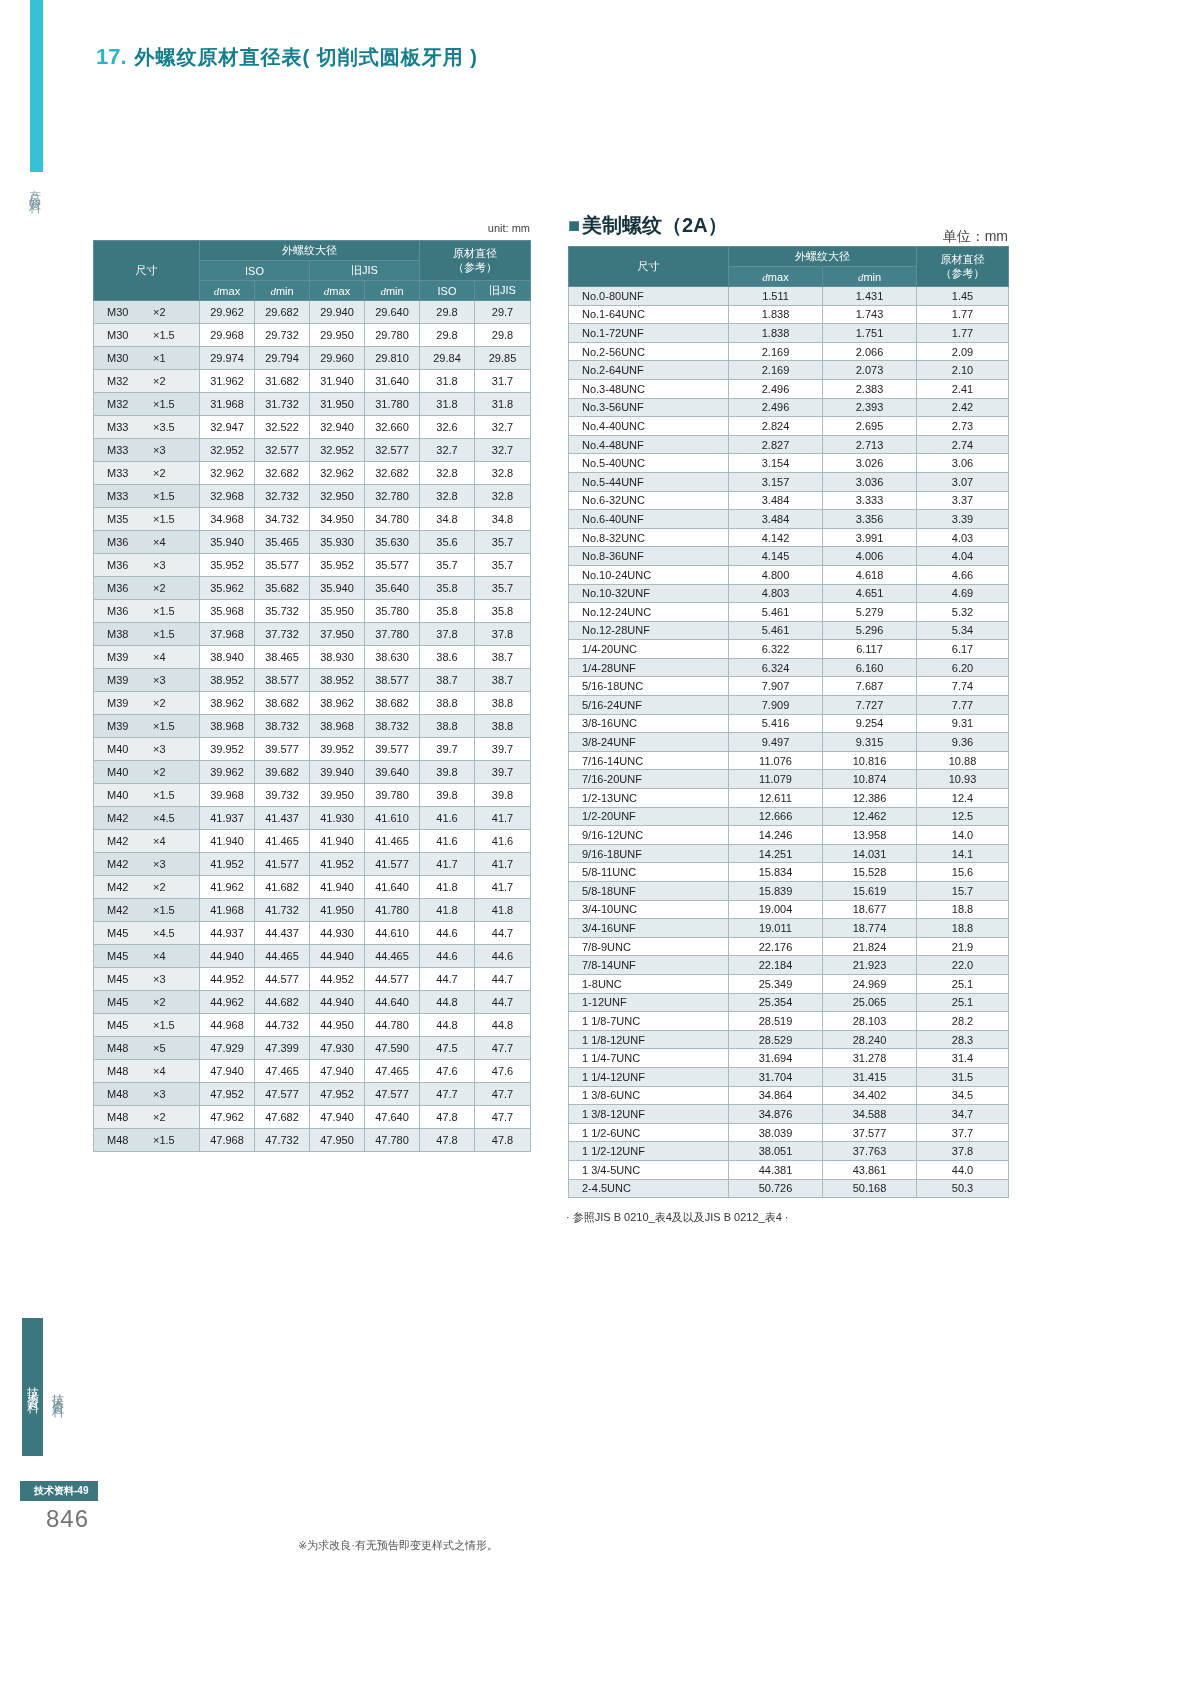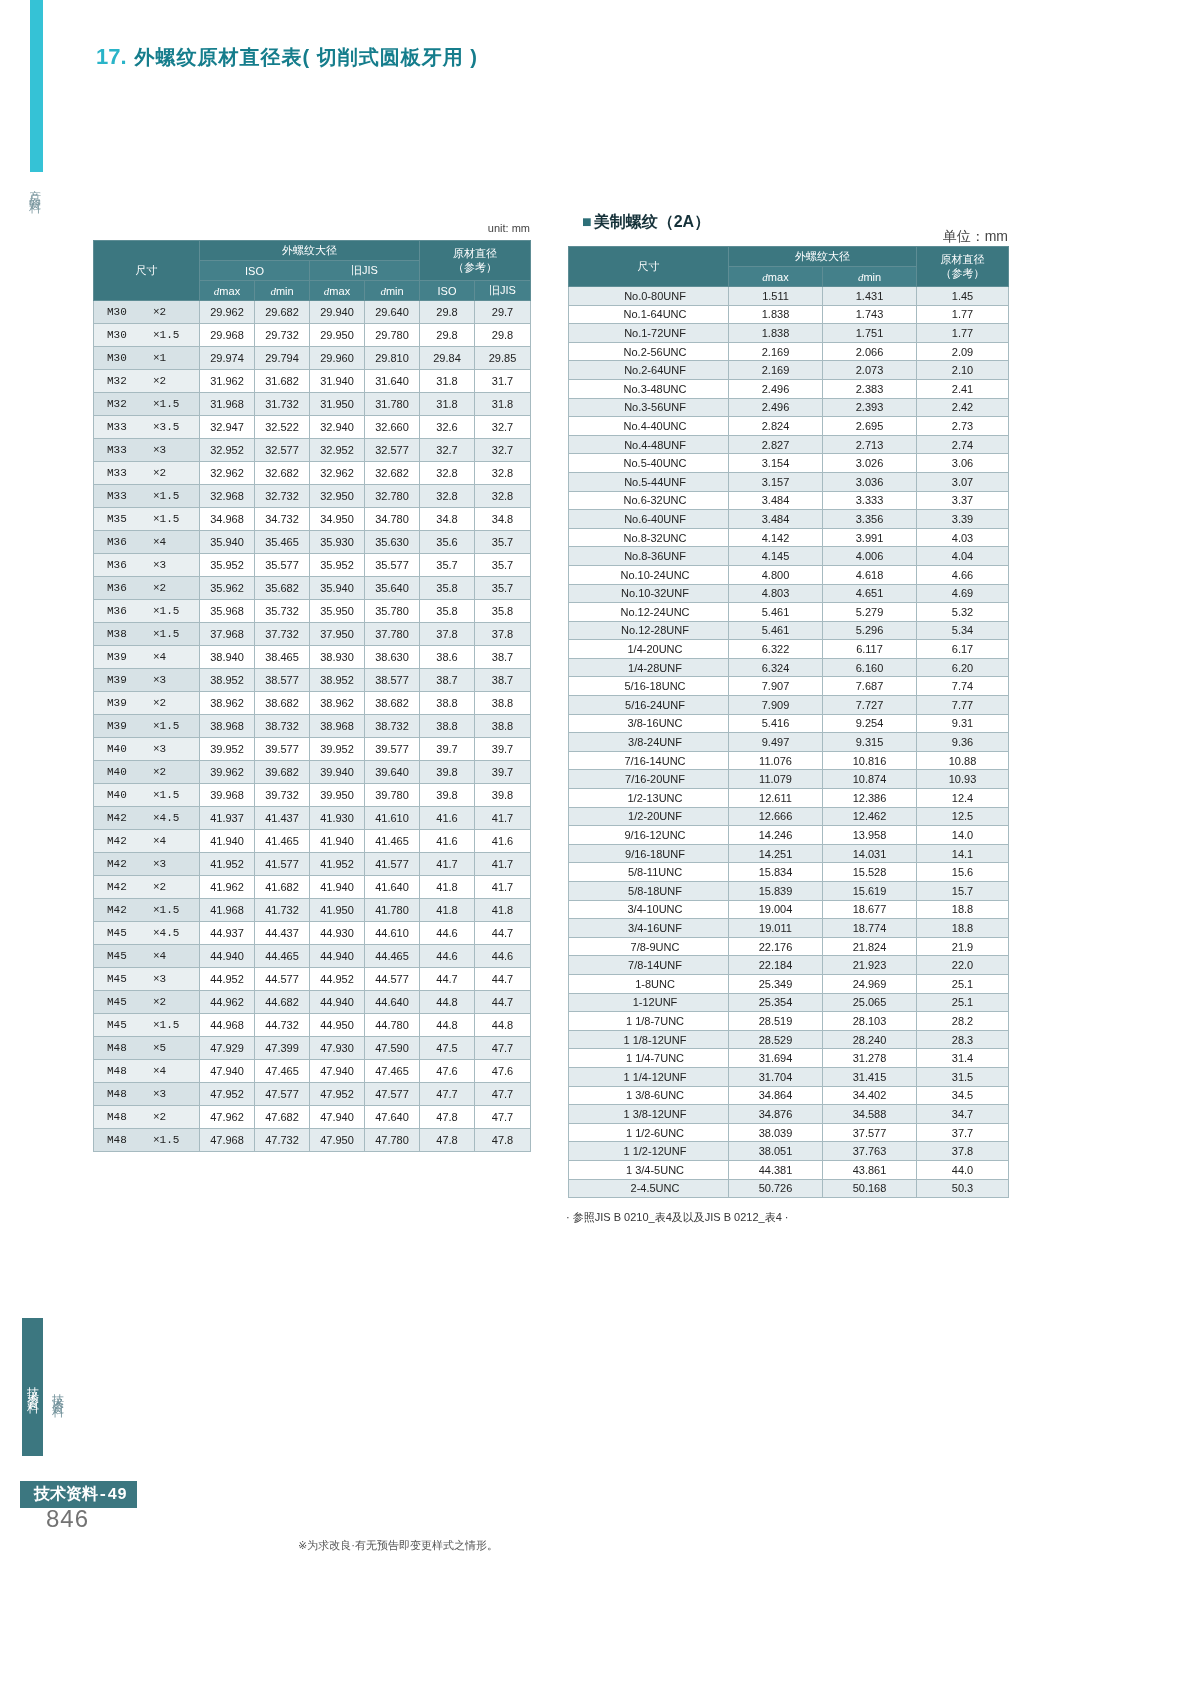--- a/index.html
+++ b/index.html
@@ -16,55 +16,55 @@
   .sidebar-bottom-label { position:absolute; left:49px; top:1384px; color:#73929b; }
 
   
   .title { position:absolute; left:96px; top:44px; font-size:20px; font-weight:bold; }
   .title .no { color:#2ab4c8; margin-right:8px; font-size:22px; }
   .title .txt { color:#157d8c; letter-spacing:1px; }
 
   
   .unit-left { position:absolute; left:93px; top:222px; width:437px; text-align:right; font-size:11px; color:#444; }
   .unit-right { position:absolute; left:568px; top:228px; width:440px; text-align:right; font-size:14px; color:#444; }
-  .unc-heading { position:absolute; left:582px; top:212px; font-size:16px; font-weight:bold; color:#16323a; }
+  .unc-heading { position:absolute; left:568px; top:212px; font-size:20px; font-weight:bold; color:#16323a; }
   .unc-heading .marker { color:#2d6f78; margin-right:2px; }
 
   
   table { border-collapse:collapse; table-layout:fixed; }
   .tbl { position:absolute; font-size:11px; color:#222; }
   .tbl th { background:#3c7780; color:#fff; font-weight:normal; border:1px solid #5e8d95; font-size:11px; }
   .tbl thead tr.sub th { background:#44808a; }
   .tbl td { border:1px solid #a6bac0; text-align:center; }
   .tbl { border:1px solid #6f8b93; }
   .tbl tbody tr:nth-child(odd) { background:#e3ebee; }
   .tbl tbody tr:nth-child(even) { background:#ffffff; }
 
   .metric { left:93px; top:240px; width:437px; }
   .metric thead tr { height:20px; }
   .metric tbody tr { height:23px; }
-  .metric td.size { text-align:left;font-family:Liberation Mono, monospace; }
+  .metric td.size { text-align:left; }
   .metric tbody tr:nth-child(odd) td.size { background:#d7e2e6; }
   .metric tbody tr:nth-child(even) td.size { background:#e9eff1; }
   .size-flex { display:flex; padding-left:13px; }
   .size-flex .nm { width:46px; }
 
   .unc { left:568px; top:246px; width:440px; }
   .unc thead tr { height:20px; }
   .unc tbody tr { height:18.6px; }
-  .unc td.size { text-align:center; padding-left:13px; }
+  .unc td.size { text-align:left; padding-left:13px; }
 
   th.dl::first-letter { font-style:italic; font-family:"Liberation Serif","DejaVu Serif",serif; }
   .raw-h { line-height:1.25; }
 
   .footnote { position:absolute; left:566px; top:1210px; font-size:11px; color:#333; }
 
   
-  .footer-tag { position:absolute; left:20px; top:1481px; background:#3c7780; color:#fff; font-size:16px;
-                font-weight:bold; padding:3px 10px 3px 14px;font-family:Liberation Mono, monospace; }
+  .footer-tag { position:absolute; left:20px; top:1481px; background:#3c7780; color:#fff; font-size:10px;
+                font-weight:bold; padding:3px 10px 3px 14px; }
   .page-number { position:absolute; left:46px; top:1505px; font-size:24px; color:#737373; letter-spacing:1px; }
   .logo-box { position:absolute; left:106px; top:1486px; width:180px; height:61px; background:#fff;
               border:1px solid #e2e2e2; box-shadow:1px 1px 3px rgba(0,0,0,.12); display:flex; align-items:center; padding:4px 6px; }
   .logo-text { display:flex; flex-direction:column; margin-left:6px; }
   .logo-tagline { font-size:11px; font-weight:bold; color:#1a1a1a; }
   .logo-name { font-size:27px; font-weight:bold; color:#e60012; letter-spacing:1px; line-height:1.05; }
   .disclaimer { position:absolute; left:298px; top:1538px; font-size:11px; color:#555; }
 </style>
 </head>
 <body>

